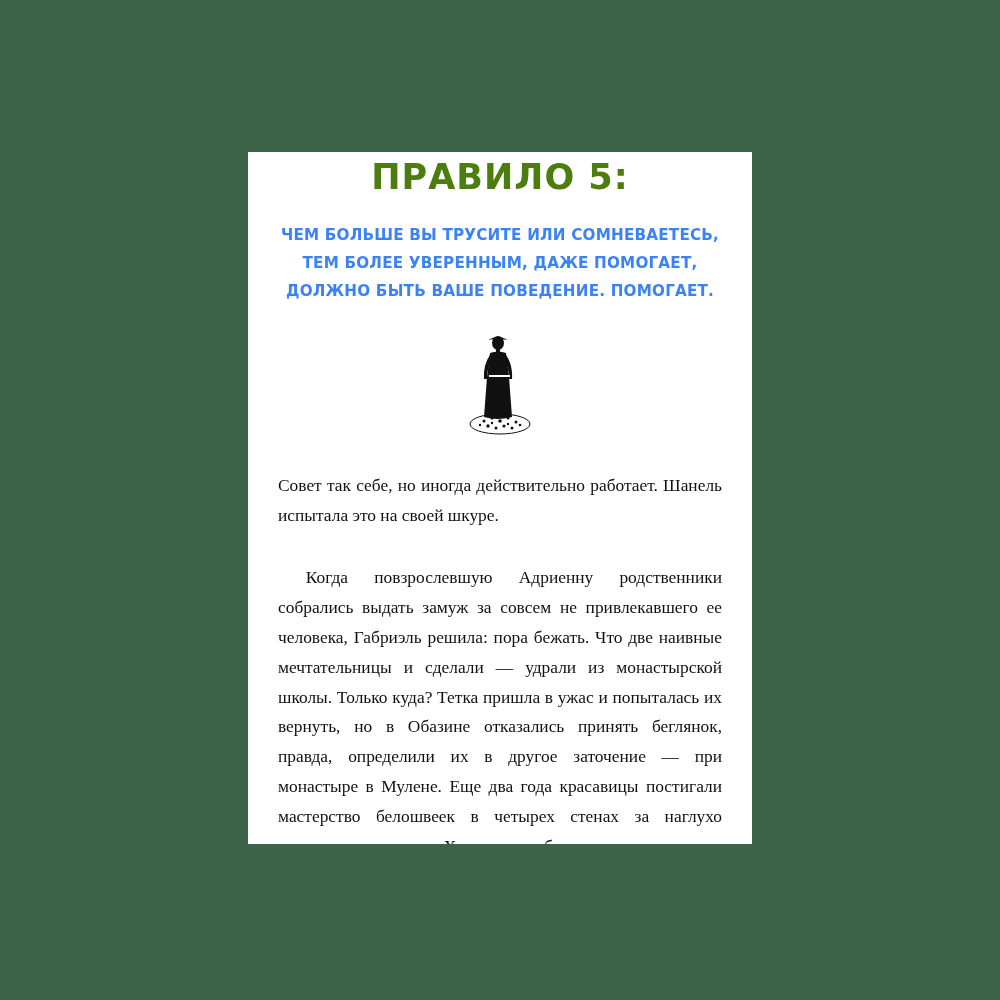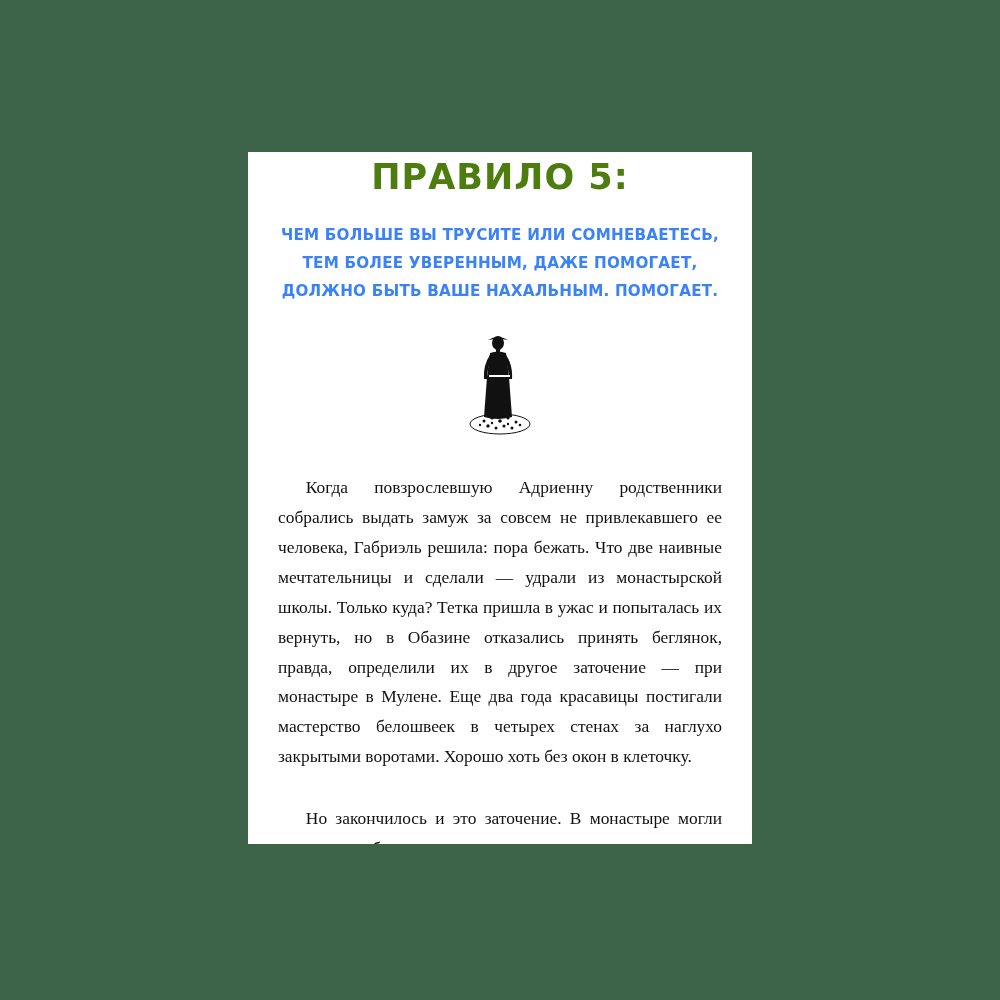--- a/index.html
+++ b/index.html
@@ -86,21 +86,21 @@
 
 <div class="stage">
 
   <div class="page">
 
     <h1 class="rule-title">ПРАВИЛО 5:</h1>
 
     <div class="subtitle">
       <div>ЧЕМ БОЛЬШЕ ВЫ ТРУСИТЕ ИЛИ СОМНЕВАЕТЕСЬ,</div>
       <div>ТЕМ БОЛЕЕ УВЕРЕННЫМ, ДАЖЕ ПОМОГАЕТ,</div>
-      <div>ДОЛЖНО БЫТЬ ВАШЕ НАХАЛЬНЫМ. ПОМОГАЕТ.</div>
+      <div>ДОЛЖНО БЫТЬ ВАШЕ ПОВЕДЕНИЕ. ПОМОГАЕТ.</div>
     </div>
 
     <div class="figure">
       <svg viewBox="0 0 120 110" width="120" height="110" aria-hidden="true">
 
         <ellipse cx="60" cy="93" rx="30" ry="10" fill="#ffffff" stroke="#111" stroke-width="1"></ellipse>
         <g fill="#111">
           <circle cx="44" cy="90" r="1.5"></circle>
             <circle cx="52" cy="87" r="1.6"></circle>
           <circle cx="60" cy="90" r="1.8"></circle>
@@ -127,18 +127,19 @@
         <path d="M47 46 L69 46 L72 86 Q58 90 44 86 Z" fill="#111"></path>
 
         <path d="M50 24 Q43 34 44 48 L47 48 Q47 35 53 26 Z" fill="#111"></path>
         <path d="M66 24 Q73 34 72 48 L69 48 Q69 35 63 26 Z" fill="#111"></path>
 
         <rect x="49" y="44" width="21" height="2" fill="#ffffff"></rect>
       </svg>
     </div>
 
     <div class="body-text">
+      <p>Совет так себе, но иногда действительно работает. Шанель испытала это на своей шкуре.</p>
       <p class="indent">Когда повзрослевшую Адриенну родственники собрались выдать замуж за совсем не привлекавшего ее человека, Габриэль решила: пора бежать. Что две наивные мечтательницы и сделали — удрали из монастырской школы. Только куда? Тетка пришла в ужас и попыталась их вернуть, но в Обазине отказались принять беглянок, правда, определили их в другое заточение — при монастыре в Мулене. Еще два года красавицы постигали мастерство белошвеек в четырех стенах за наглухо закрытыми воротами. Хорошо хоть без окон в клеточку.</p>
       <p class="indent last">Но закончилось и это заточение. В монастыре могли жить только будущие послушницы, становиться како-</p>
     </div>
 
   </div>
 </div>
 
 </body></html>

